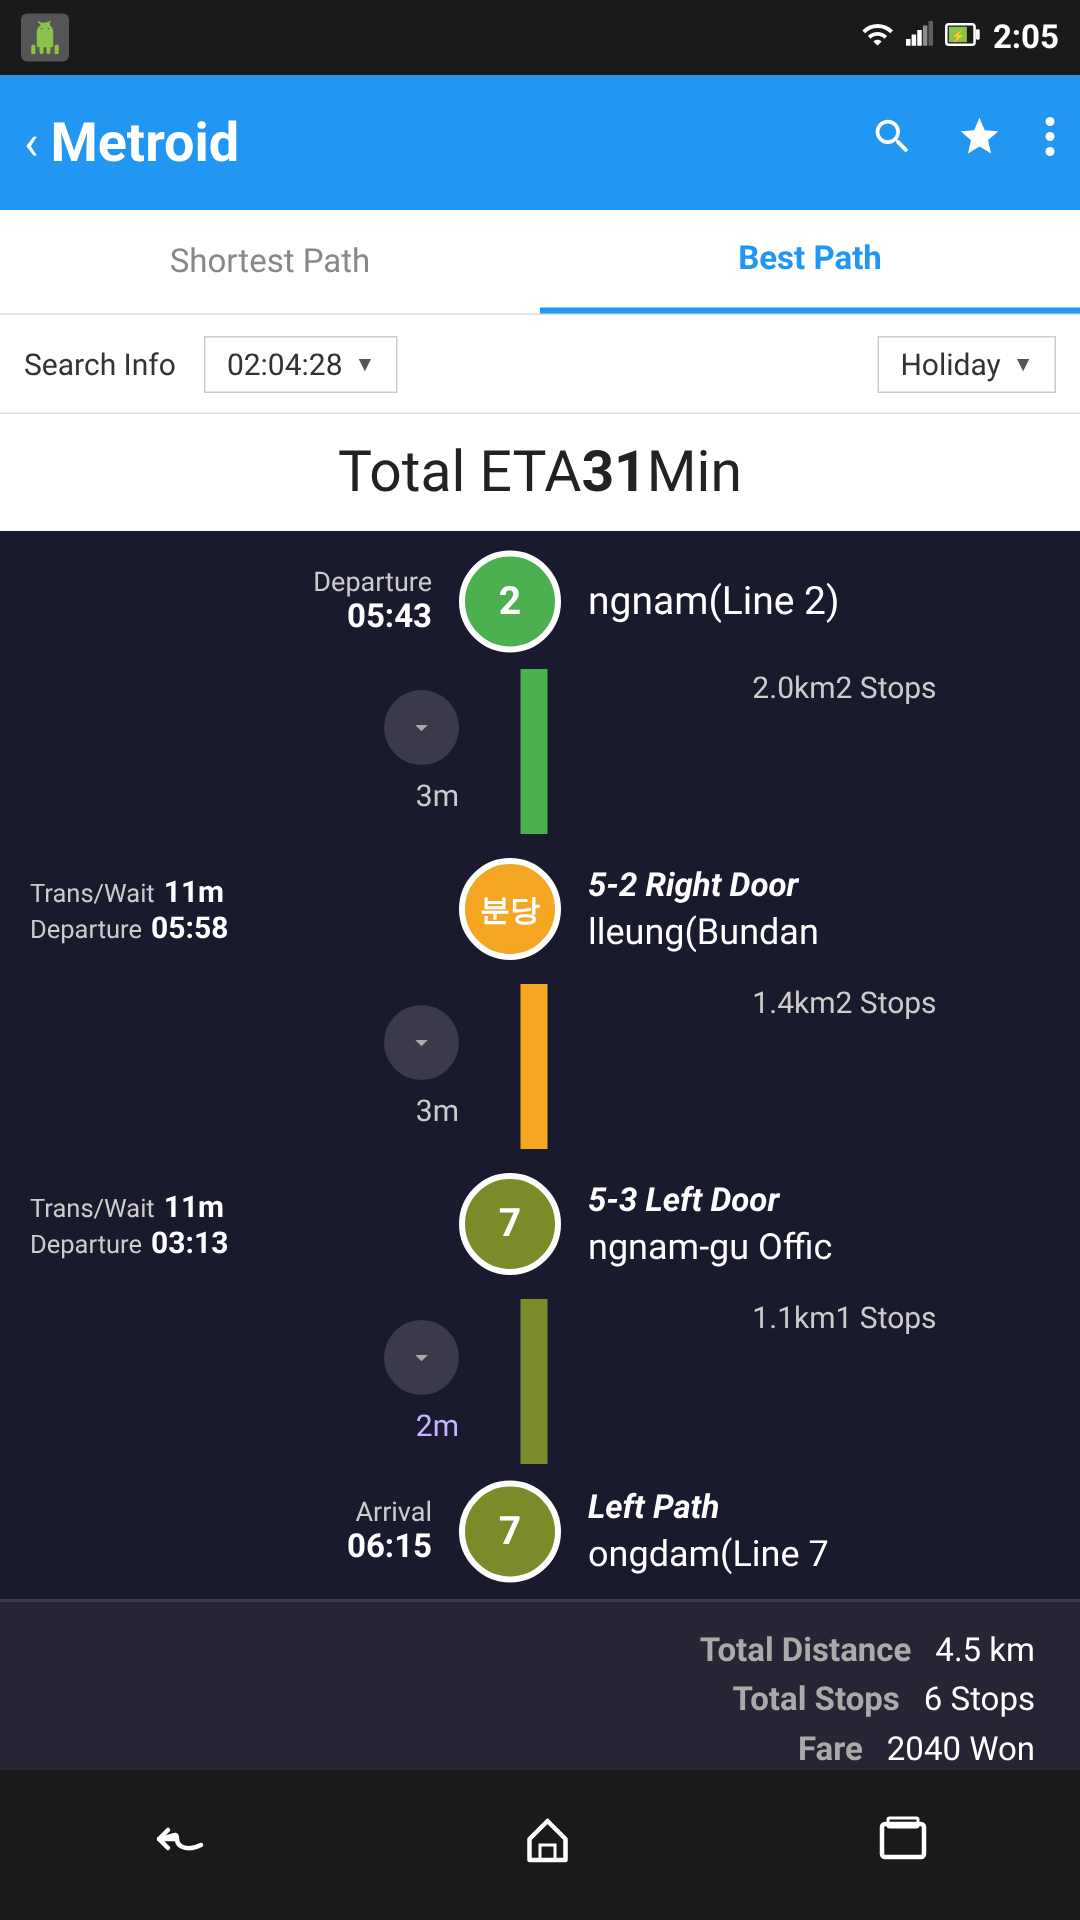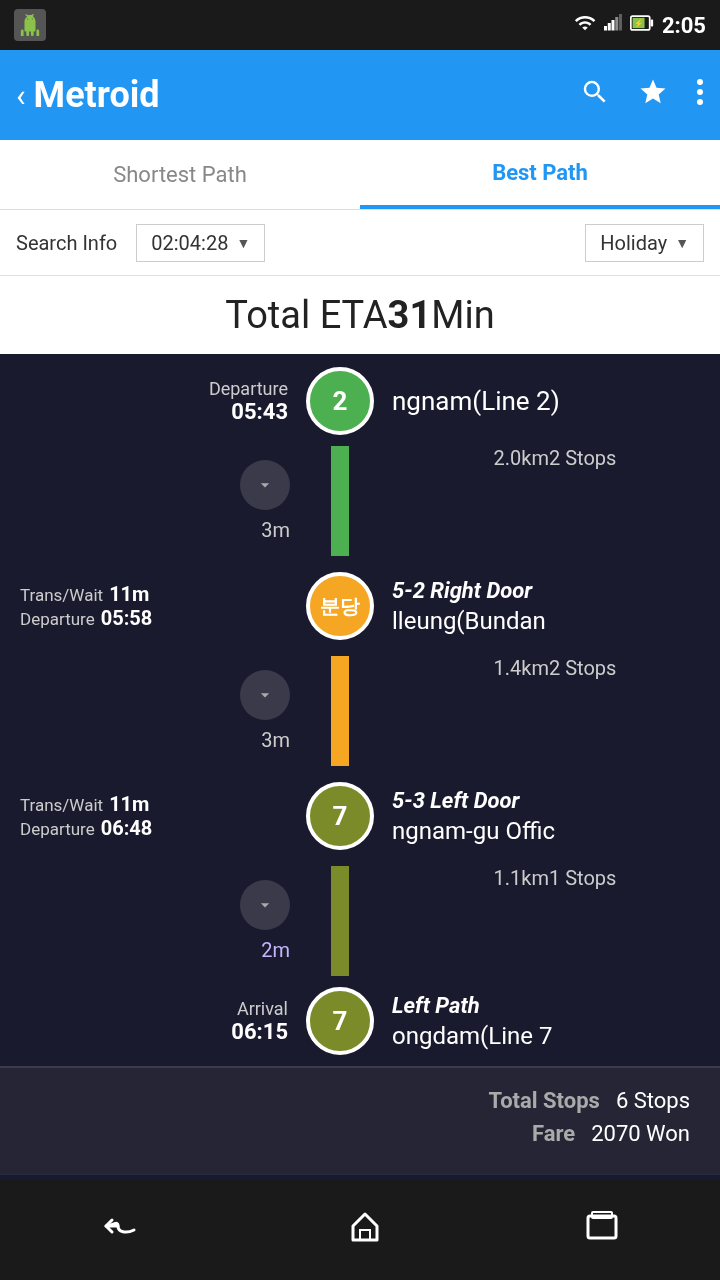--- a/index.html
+++ b/index.html
@@ -184,20 +184,21 @@
     .segment-left {
       width: 300px;
       display: flex;
       flex-direction: column;
       align-items: flex-end;
       justify-content: center;
       padding-right: 10px;
       color: #ccc;
       font-size: 18px;
       gap: 4px;
+      margin-left: 16px;
     }
     .expand-btn {
       width: 50px; height: 50px;
       border-radius: 50%;
       background: #3a3a4a;
       border: none;
       display: flex;
       align-items: center;
       justify-content: center;
       cursor: pointer;
@@ -434,21 +435,21 @@
   </div>
 
   <div style="display:flex; align-items:center; height:100px;">
     <div style="width:300px; display:flex; flex-direction:column; align-items:flex-start; padding-left:20px; color:white;">
       <div style="display:flex; gap:6px; align-items:baseline;">
         <span style="font-size:17px; color:#ccc;">Trans/Wait</span>
         <span style="font-size:20px; font-weight:bold;">11m</span>
       </div>
       <div style="display:flex; gap:6px; align-items:baseline;">
         <span style="font-size:17px; color:#ccc;">Departure</span>
-        <span style="font-size:20px; font-weight:bold;">06:48</span>
+        <span style="font-size:20px; font-weight:bold;">03:13</span>
       </div>
     </div>
     <div style="width:80px; display:flex; align-items:center; justify-content:center;">
       <div class="station-circle" style="background:#7B8B2A; border-color:white;">
         <span>7</span>
       </div>
     </div>
     <div style="flex:1; padding-left:12px; color:white; overflow:hidden;">
       <div style="font-size:22px; font-style:italic; font-weight:bold; color:white; margin-bottom:4px;">5-3  Left Door</div>
       <div style="font-size:24px; white-space:nowrap;">ngnam-gu Offic</div>
@@ -486,26 +487,30 @@
     <div style="flex:1; padding-left:12px; color:white; overflow:hidden;">
       <div style="font-size:22px; font-style:italic; font-weight:bold; color:white; margin-bottom:4px;">Left Path</div>
       <div style="font-size:24px; white-space:nowrap;">ongdam(Line 7</div>
     </div>
   </div>
 
 </div>
 
 <div class="footer-info">
   <div class="footer-row">
+    <span class="f-label">Total Distance</span>
+    <span class="f-value">4.5 km</span>
+  </div>
+  <div class="footer-row">
     <span class="f-label">Total Stops</span>
     <span class="f-value">6 Stops</span>
   </div>
   <div class="footer-row">
     <span class="f-label">Fare</span>
-    <span class="f-value">2070 Won</span>
+    <span class="f-value">2040 Won</span>
   </div>
 </div>
 
 <div class="partial-row" style="background:#1a1a2e; height:30px; border-top:1px solid #2a2a3e;">
 </div>
 
 <div class="nav-bar">
   <button class="nav-btn">
     <svg width="50" height="40" viewBox="0 0 50 40" fill="none">
       <path d="M20 20 L8 20 M8 20 L14 14 M8 20 L14 26" stroke="white" stroke-width="3" stroke-linecap="round" stroke-linejoin="round"></path>

